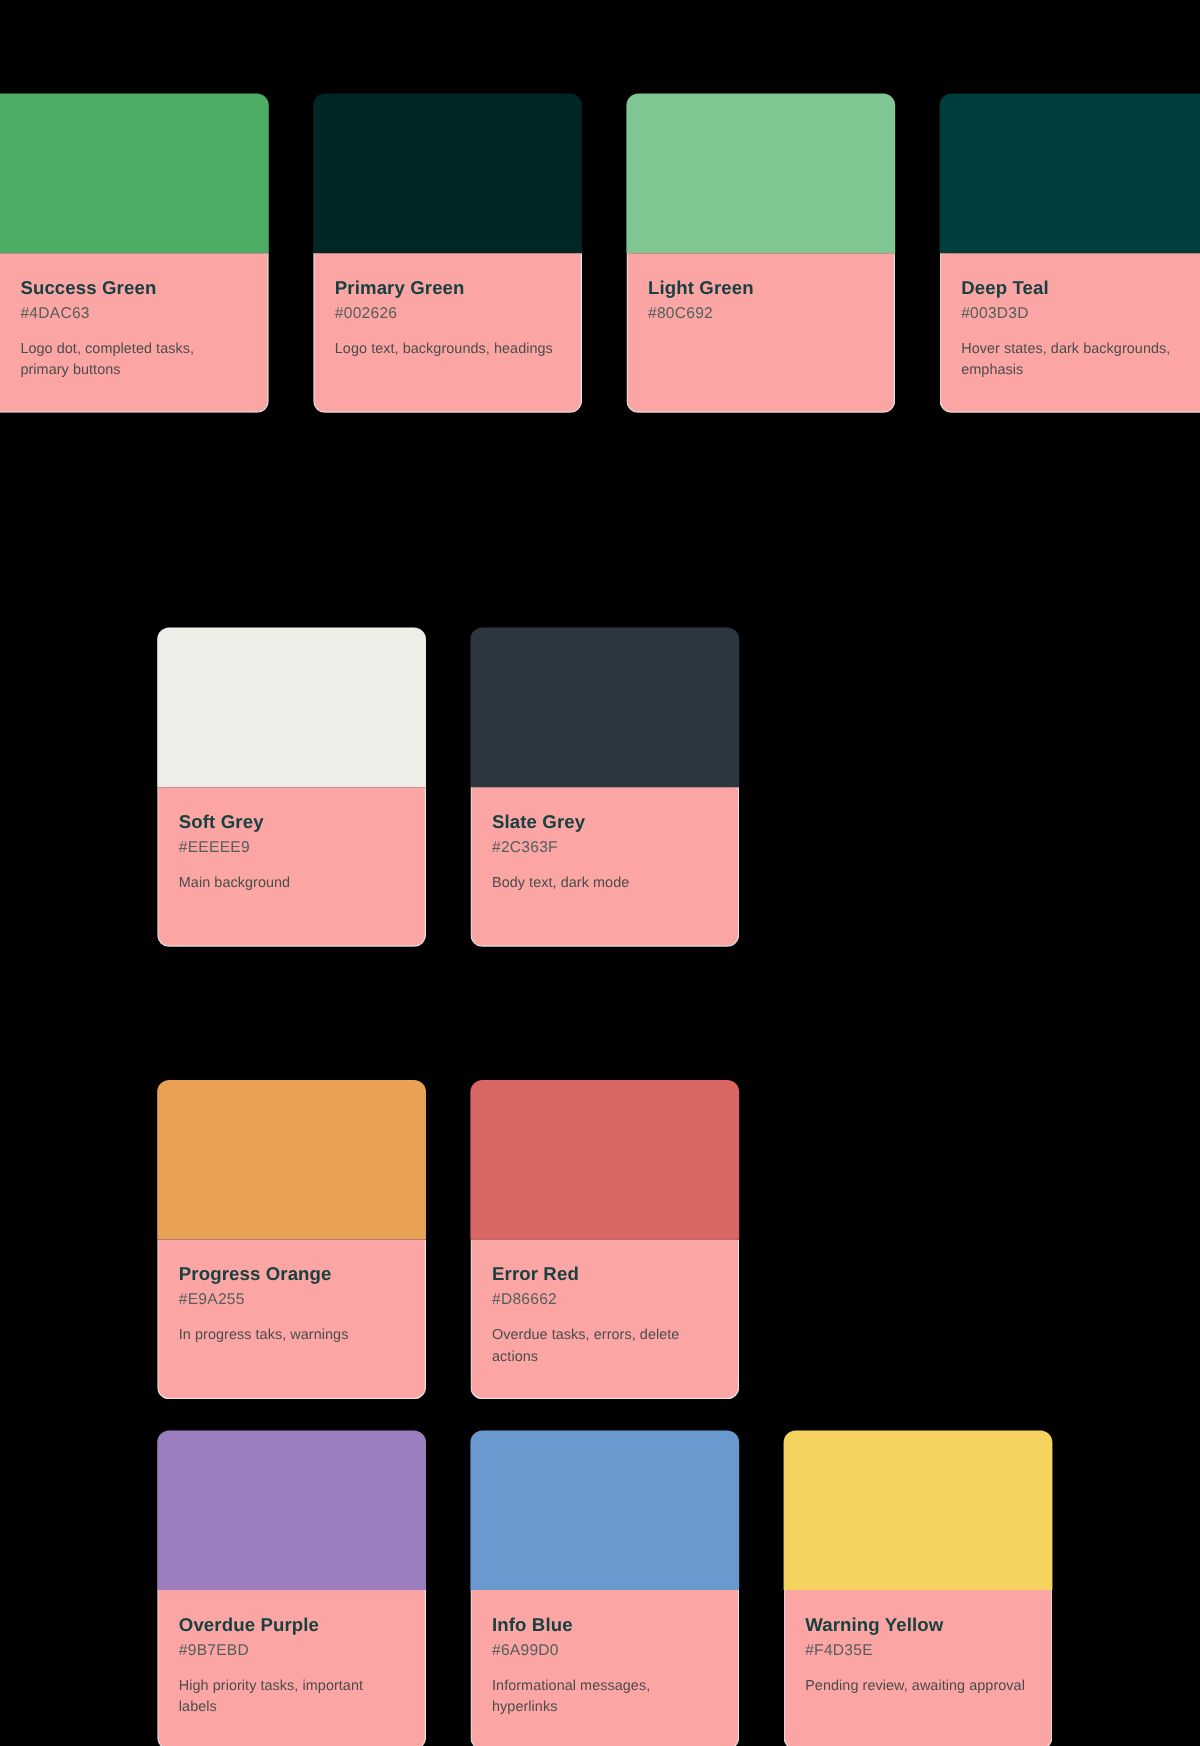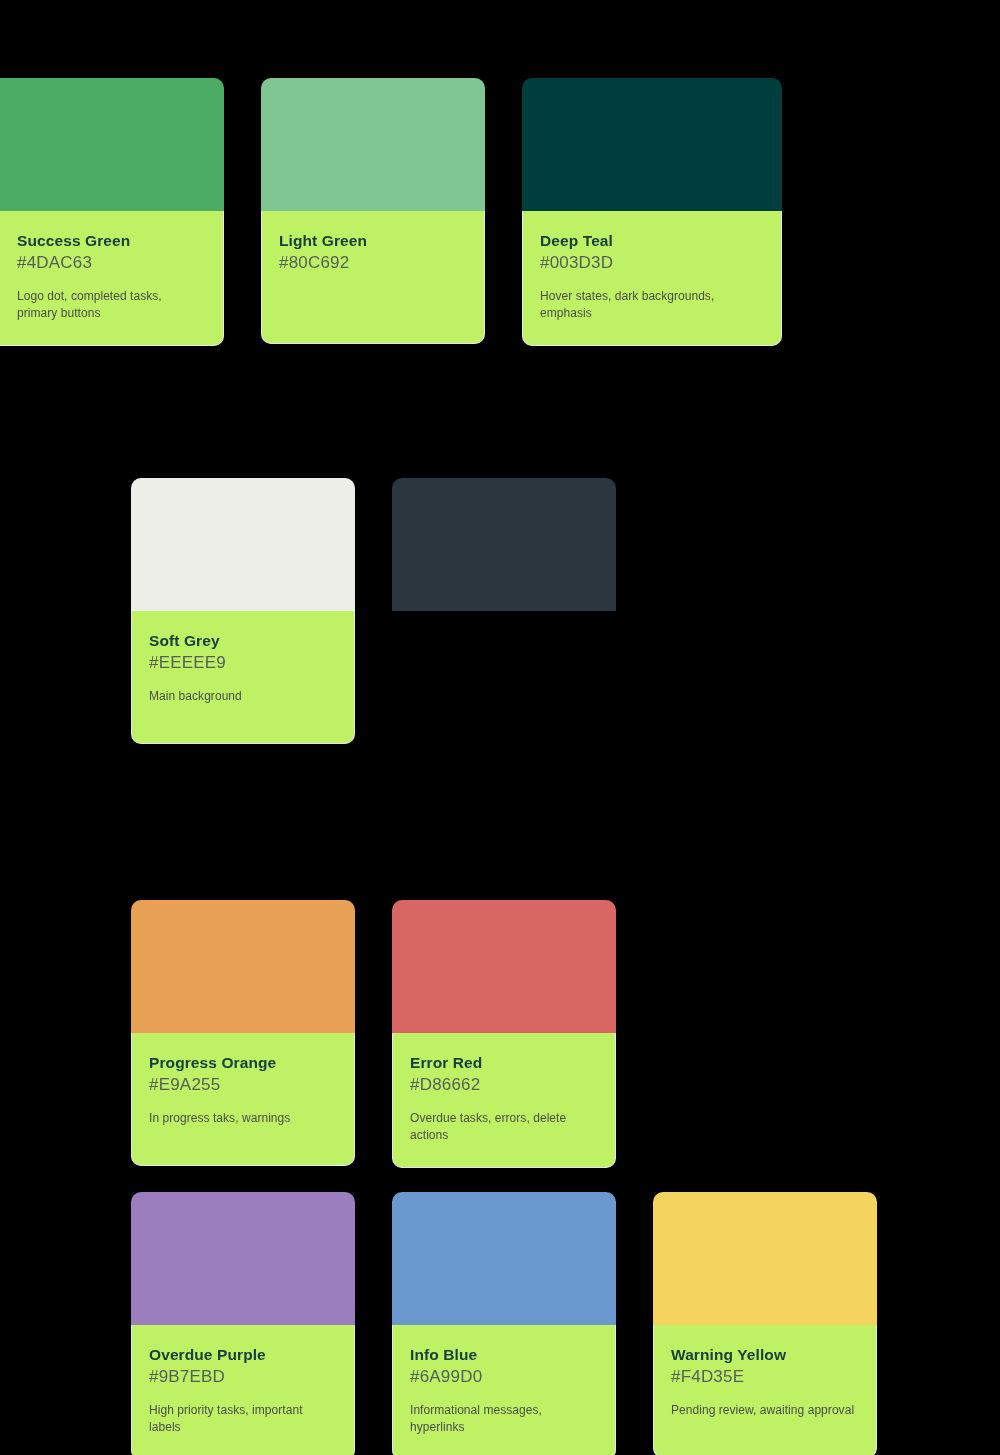--- a/index.html
+++ b/index.html
@@ -21,57 +21,57 @@
   }
 
   
   .row {
     position: absolute;
     display: flex;
     gap: 37px;
   }
 
   #row-1 { left: 0px;   top: 78px;   }
-  #row-2 { left: 131px; top: 478px;  }
+  #row-2 { left: 131px; top: 523px;  }
   #row-3 { left: 131px; top: 900px;  }
   #row-4 { left: 131px; top: 1192px; }
 
   
   .swatch-card {
     position: relative;
     width: 224px;
     display: flex;
     flex-direction: column;
   }
 
   .swatch-chip {
     height: 133px;
     border-radius: 10px 10px 0 0;
     width: 100%;
   }
 
   .swatch-info {
-    background: #bef264;
+    background: #fca5a5;
     border: 1px solid #e6e6e6;
     border-top: none;
     border-radius: 0 0 10px 10px;
     padding: 20px 21px 22px 17px;
     min-height: 133px;
   }
 
   .swatch-name {
     font-size: 15.5px;
     font-weight: bold;
     color: #17403f;
     line-height: 1.35;
     letter-spacing: 0.1px;
   }
 
   .swatch-hex {
-    font-size: 17px;
+    font-size: 13px;
     font-weight: normal;
     color: #555e5d;
     line-height: 1.35;
     letter-spacing: 0.2px;
     margin-bottom: 13px;
   }
 
   .swatch-usage {
     font-size: 12px;
     color: #4c4c4c;
@@ -95,20 +95,28 @@
   <div class="row" id="row-1">
       <div class="swatch-card">
         <div class="swatch-chip" style="background: rgb(77, 172, 99);"></div>
         <div class="swatch-info">
           <div class="swatch-name">Success Green</div>
           <div class="swatch-hex">#4DAC63</div>
           <div class="swatch-usage">Logo dot, completed tasks, primary buttons</div>
         </div>
       </div>
       <div class="swatch-card">
+        <div class="swatch-chip" style="background: rgb(0, 38, 38);"></div>
+        <div class="swatch-info">
+          <div class="swatch-name">Primary Green</div>
+          <div class="swatch-hex">#002626</div>
+          <div class="swatch-usage">Logo text, backgrounds, headings</div>
+        </div>
+      </div>
+      <div class="swatch-card">
         <div class="swatch-chip" style="background: rgb(128, 198, 146);"></div>
         <div class="swatch-info">
           <div class="swatch-name">Light Green</div>
           <div class="swatch-hex">#80C692</div>
         </div>
       </div>
       <div class="swatch-card">
         <div class="swatch-chip" style="background: rgb(0, 61, 61);"></div>
         <div class="swatch-info">
           <div class="swatch-name">Deep Teal</div>
@@ -121,20 +129,25 @@
       <div class="swatch-card">
         <div class="swatch-chip" style="background: rgb(238, 238, 233);"></div>
         <div class="swatch-info">
           <div class="swatch-name">Soft Grey</div>
           <div class="swatch-hex">#EEEEE9</div>
           <div class="swatch-usage">Main background</div>
         </div>
       </div>
       <div class="swatch-card">
         <div class="swatch-chip" style="background: rgb(44, 54, 63);"></div>
+        <div class="swatch-info">
+          <div class="swatch-name">Slate Grey</div>
+          <div class="swatch-hex">#2C363F</div>
+          <div class="swatch-usage">Body text, dark mode</div>
+        </div>
       </div>
     </div>
   <div class="row" id="row-3">
       <div class="swatch-card">
         <div class="swatch-chip" style="background: rgb(233, 162, 85);"></div>
         <div class="swatch-info">
           <div class="swatch-name">Progress Orange</div>
           <div class="swatch-hex">#E9A255</div>
           <div class="swatch-usage">In progress taks, warnings</div>
         </div>

